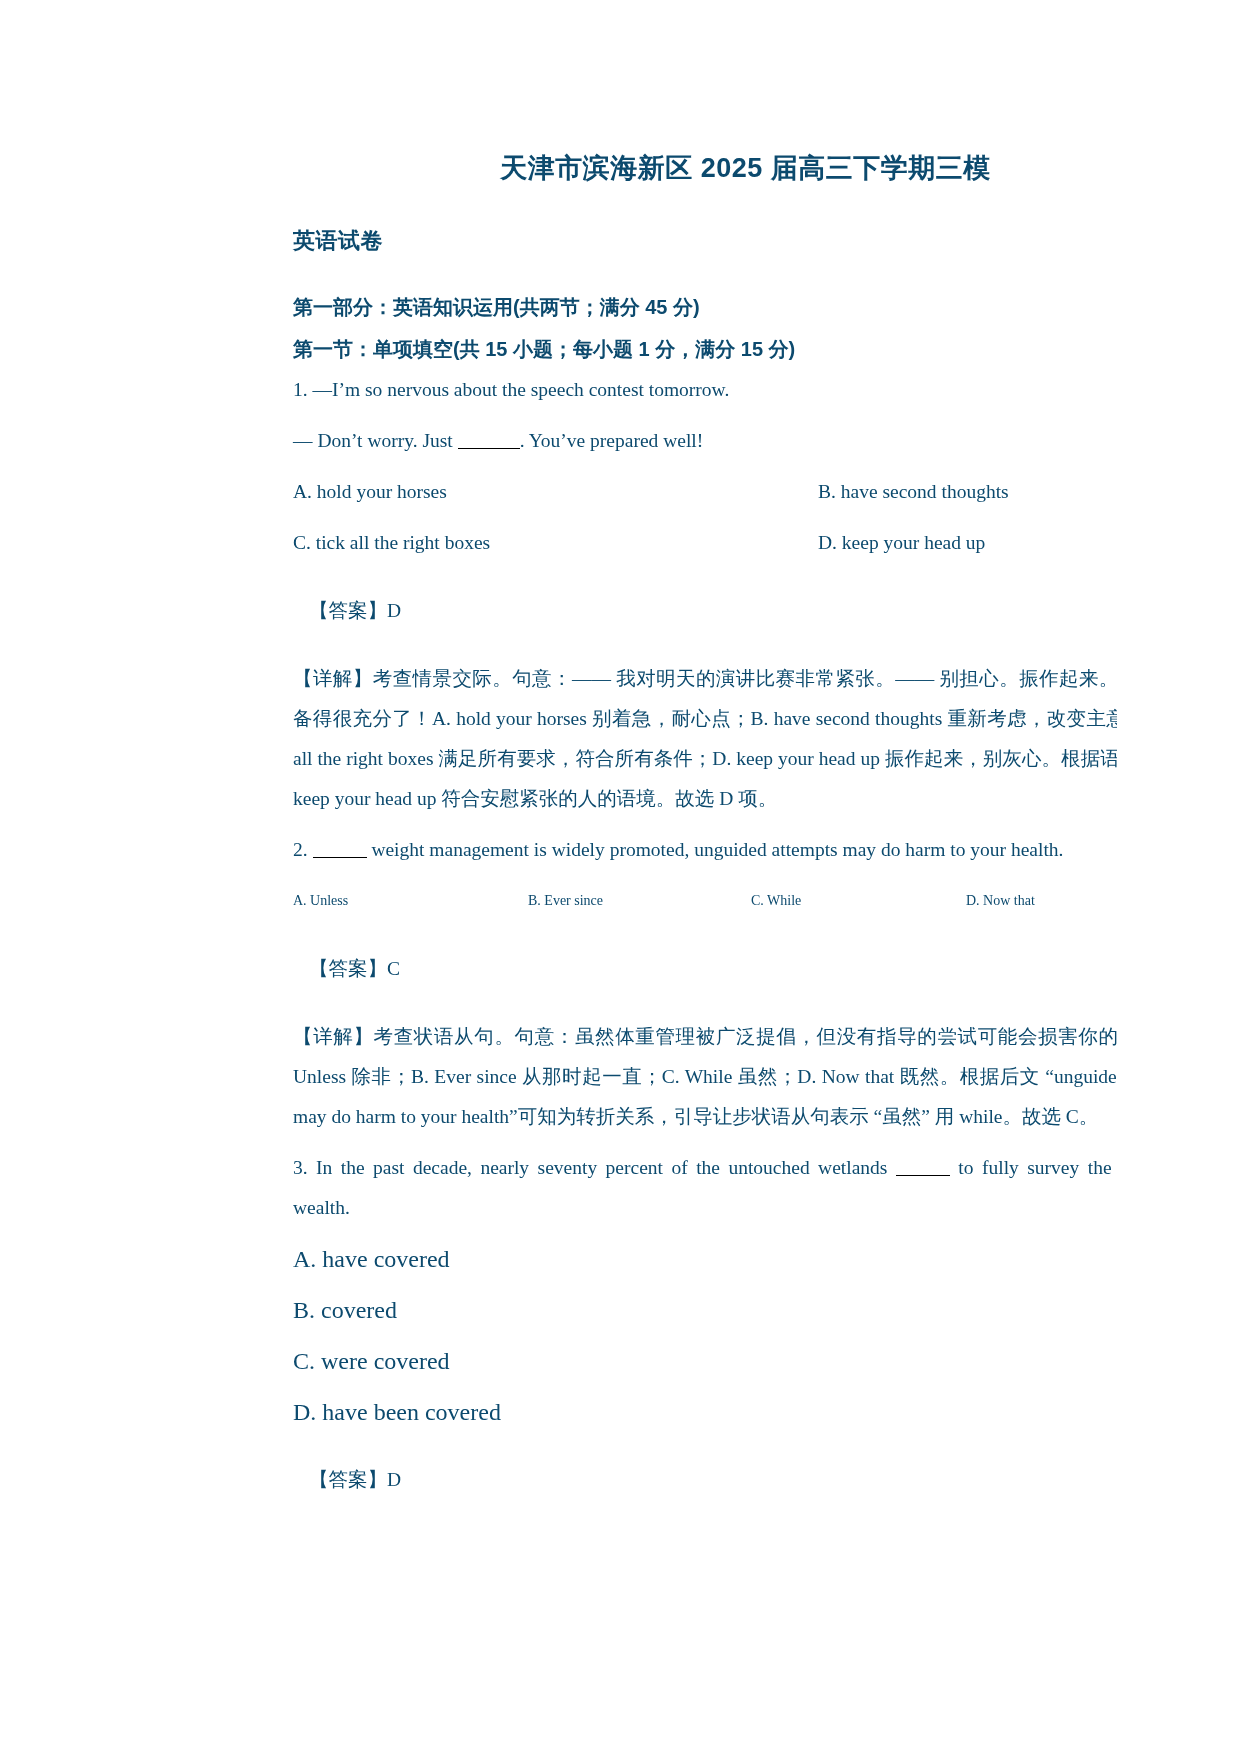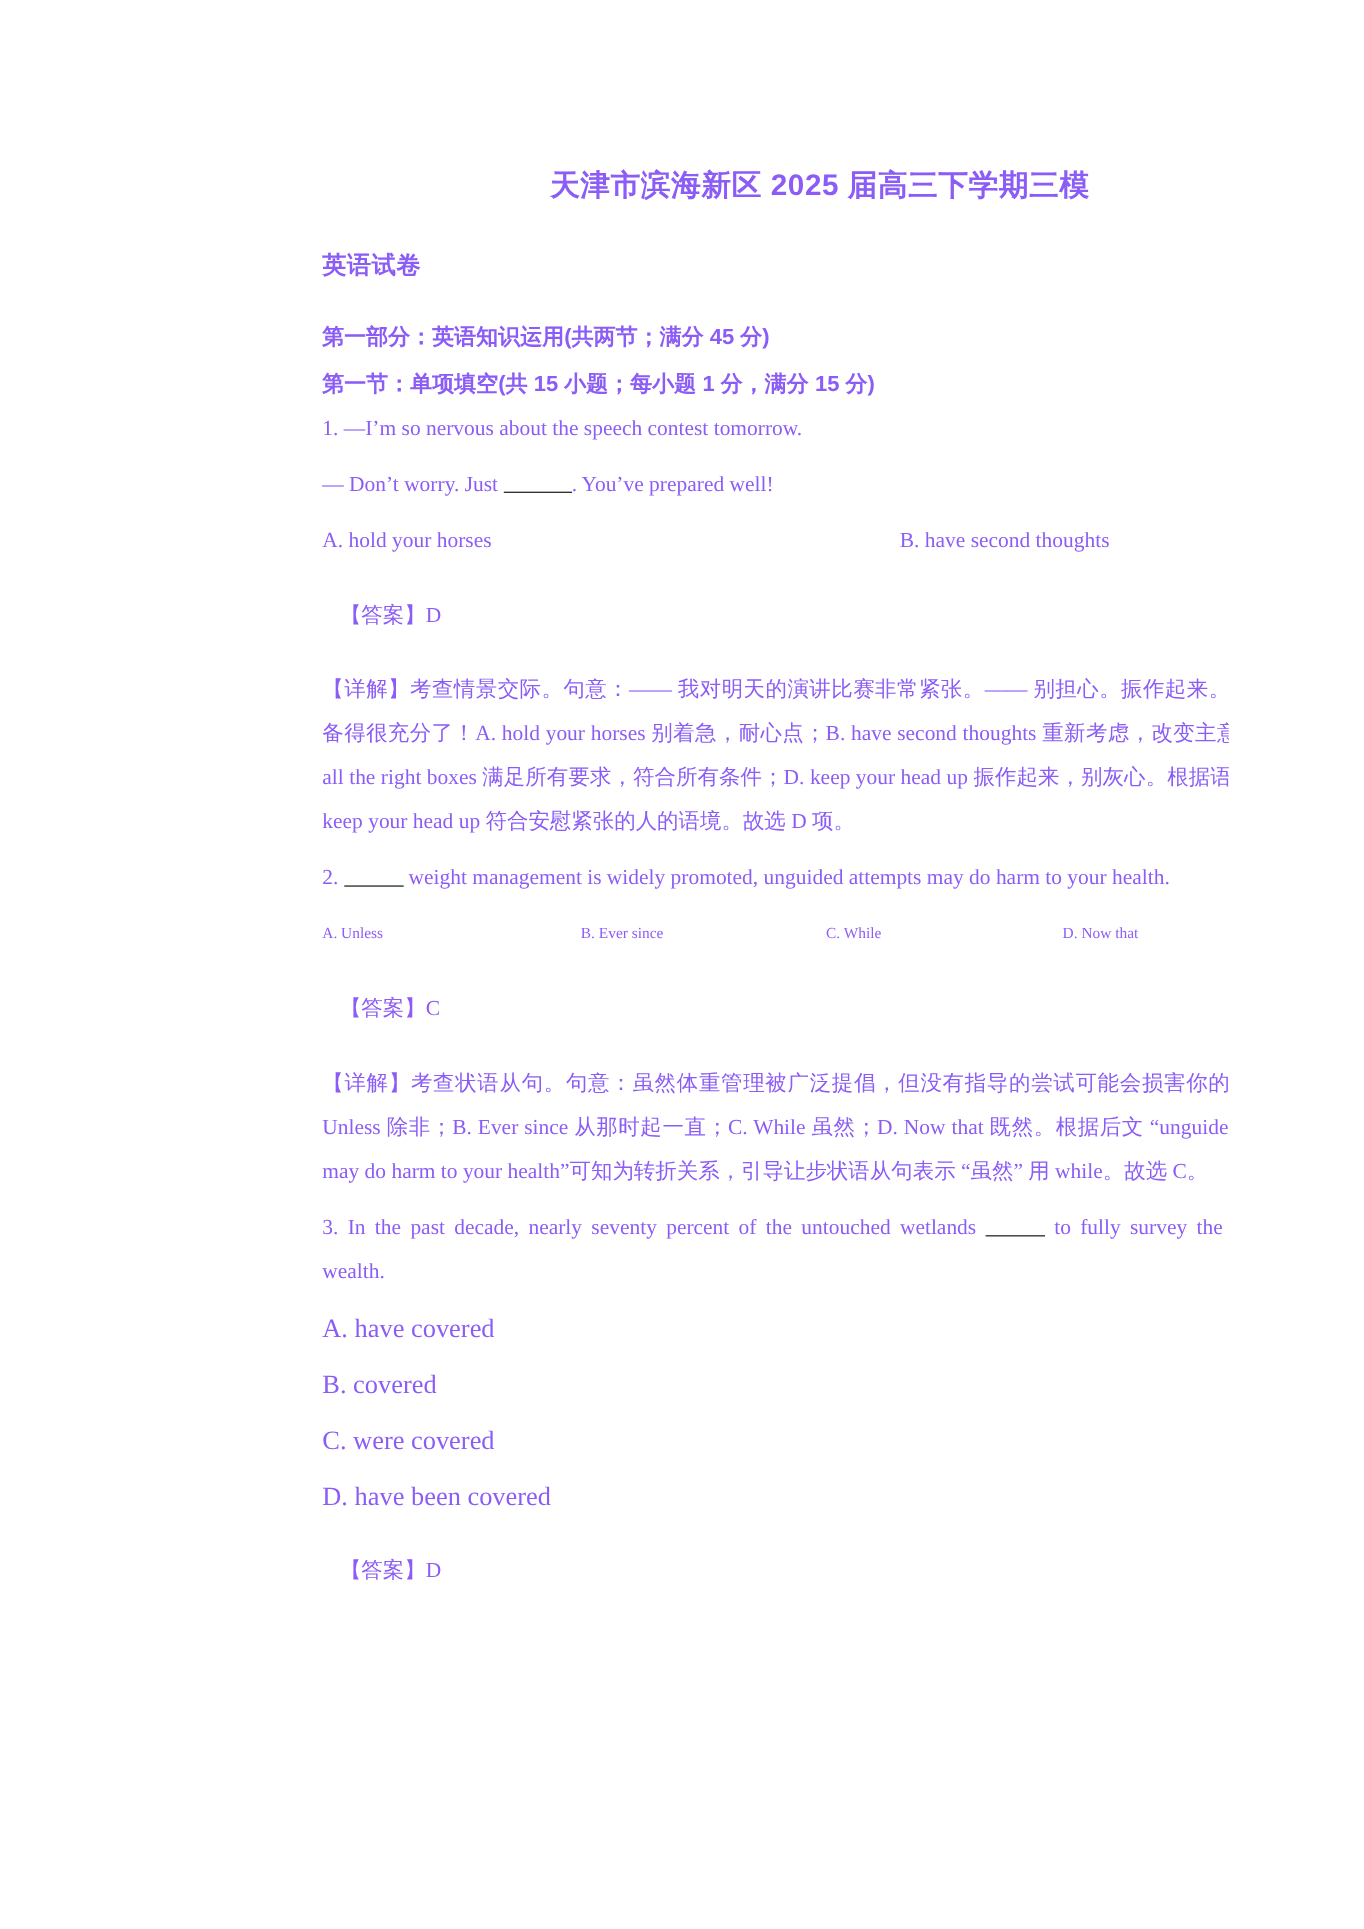--- a/index.html
+++ b/index.html
@@ -10,21 +10,21 @@
   }
   .page {
     position: relative;
     width: 994px;
     height: 1754px;
     margin: 0 auto;
     background: #ffffff;
     box-sizing: border-box;
     overflow: hidden;
     font-family: "Liberation Serif", "DejaVu Serif", serif;
-    color: #8b5cf6;
+    color: #0c4a6e;
   }
   .content {
     position: absolute;
     left: 170px;
     top: 0;
     width: 905px;
   }
 
   
   .doc-title {
@@ -129,20 +129,23 @@
 
     <p class="section-head">第一部分：英语知识运用(共两节；满分 45 分)</p>
     <p class="section-head sub">第一节：单项填空(共 15 小题；每小题 1 分，满分 15 分)</p>
 
     <p class="p">1. —I’m so nervous about the speech contest tomorrow.</p>
     <p class="p"><span>— Don’t worry. Just </span><span class="blank-rule"></span><span>. You’ve prepared well!</span></p>
 
     <p class="opts2">
       <span class="oa">A. hold your horses</span><span class="ob">B. have second thoughts</span>
     </p>
+    <p class="opts2">
+      <span class="oa">C. tick all the right boxes</span><span class="ob">D. keep your head up</span>
+    </p>
 
     <p class="ans"><span class="zh">【答案】</span><span>D</span></p>
 
     <p class="p"><span class="zh">【详解】</span><span>考查情景交际。句意：—— 我对明天的演讲比赛非常紧张。—— 别担心。振作起来。你已经准备得很充分了！A. hold your horses 别着急，耐心点；B. have second thoughts 重新考虑，改变主意；C. tick all the right boxes 满足所有要求，符合所有条件；D. keep your head up 振作起来，别灰心。根据语意可知，keep your head up 符合安慰紧张的人的语境。故选 D 项。</span></p>
 
     <p class="p"><span>2. </span><span class="blank-rule sm"></span><span> weight management is widely promoted, unguided attempts may do harm to your health.</span></p>
 
     <p class="opts4">
       <span class="c1">A. Unless</span><span class="c2">B. Ever since</span><span class="c3">C. While</span><span class="c4">D. Now that</span>
     </p>

